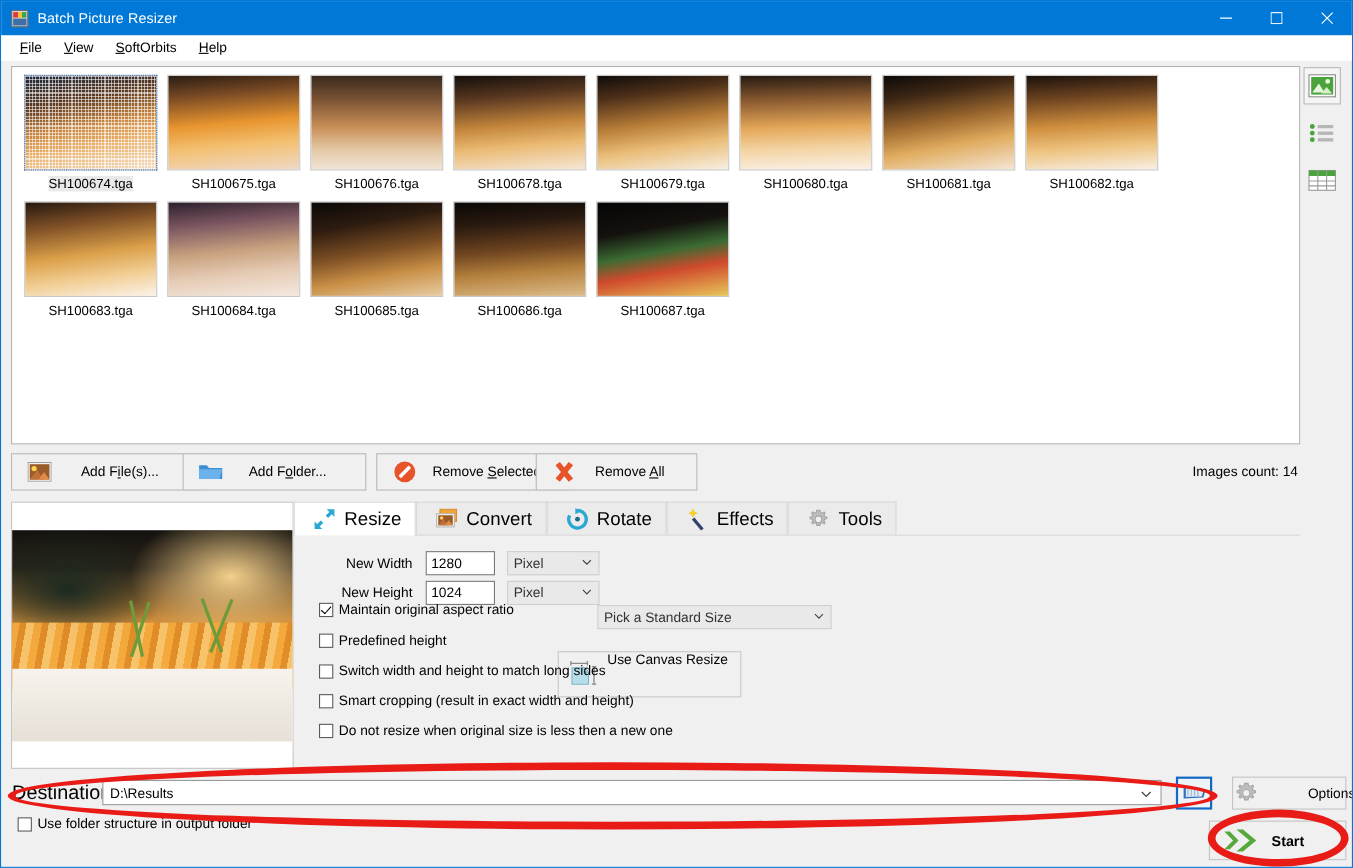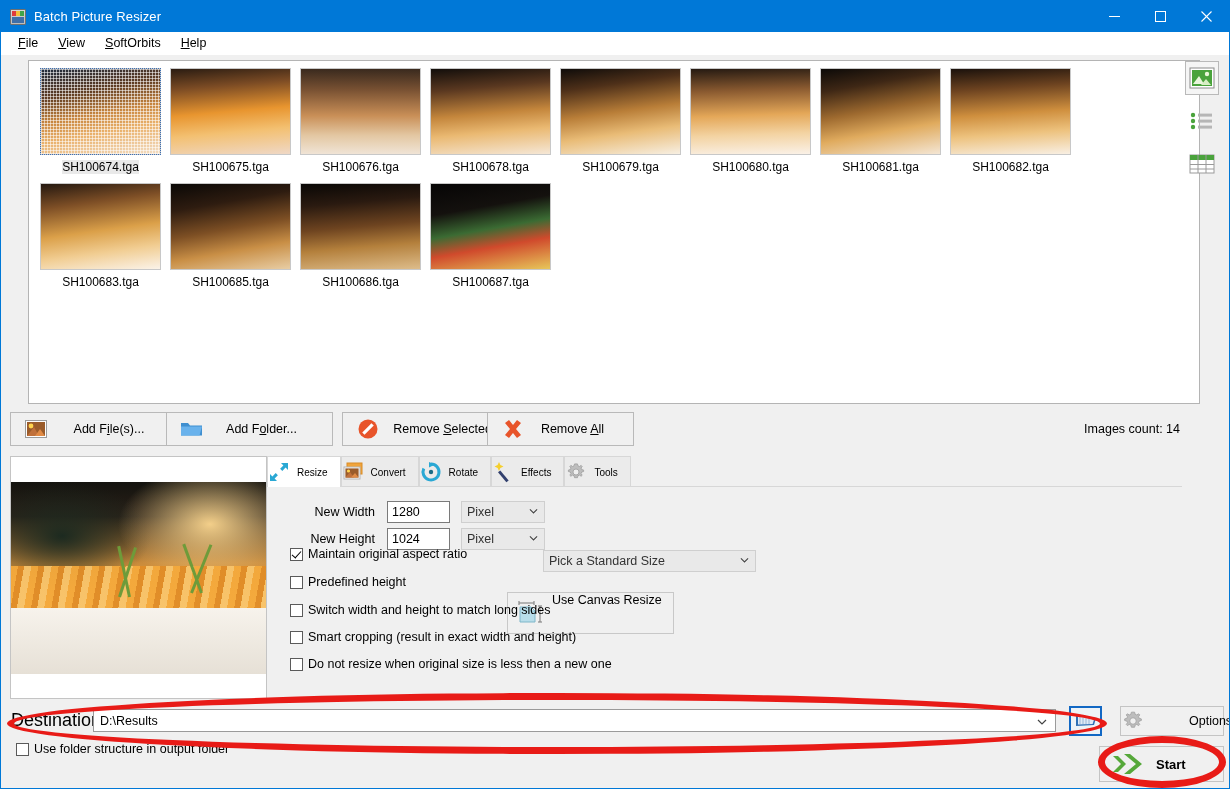--- a/index.html
+++ b/index.html
@@ -79,21 +79,20 @@
   .menuitem u { text-decoration: underline; }
 
   
   #thumbpanel {
     position: absolute;
     left: 9px; top: 59px;
     width: 1172px; height: 344px;
     background: #fff;
     border: 1px solid #b4b4b4;
     overflow: hidden;
-    margin-left: 18px;
   }
   #thumbgrid {
     display: flex;
     flex-wrap: wrap;
     align-content: flex-start;
     padding: 4px 0 0 4px;
   }
   .thumb {
     width: 125px;
     margin: 3px 0 6px 5px;
@@ -211,26 +210,26 @@
     width: 915px; height: 225px;
   }
   #tabstrip {
     position: absolute; left: 0; top: 0;
     height: 31px;
     display: flex;
   }
   .tab {
     height: 31px;
     display: flex; align-items: center;
-    padding: 0 12px 0 0;
+    padding: 0 12px 0 16px;
     gap: 7px;
     background: #ebebeb;
     border: 1px solid #d7d7d7;
     border-bottom: none;
-    font-size: 10px;
+    font-size: 17px;
   }
   .tab.active {
     background: #fff;
     border-color: #d7d7d7;
     position: relative; z-index: 3;
   }
   #tabbody {
     position: absolute; left: 0; top: 30px;
     width: 915px; height: 195px;
     background: #f0f0f0;
@@ -418,20 +417,24 @@
           <div class="pic" style="background: linear-gradient(170deg, rgb(12, 10, 8) 0%, rgb(62, 39, 21) 22%, rgb(158, 106, 47) 48%, rgb(224, 171, 94) 70%, rgb(244, 230, 212) 100%);"></div>
           <div class="cap nosel">SH100681.tga</div>
         </div>
         <div class="thumb">
           <div class="pic" style="background: linear-gradient(176deg, rgb(26, 17, 12) 0%, rgb(109, 67, 32) 24%, rgb(207, 143, 62) 52%, rgb(237, 194, 126) 74%, rgb(248, 239, 227) 100%);"></div>
           <div class="cap nosel">SH100682.tga</div>
         </div>
         <div class="thumb">
           <div class="pic" style="background: linear-gradient(172deg, rgb(36, 24, 16) 0%, rgb(126, 79, 38) 25%, rgb(219, 160, 73) 54%, rgb(241, 205, 146) 76%, rgb(251, 243, 233) 100%);"></div>
           <div class="cap nosel">SH100683.tga</div>
+        </div>
+        <div class="thumb">
+          <div class="pic" style="background: linear-gradient(174deg, rgb(43, 31, 44) 0%, rgb(122, 85, 96) 24%, rgb(201, 162, 127) 52%, rgb(229, 203, 180) 74%, rgb(244, 233, 224) 100%);"></div>
+          <div class="cap nosel">SH100684.tga</div>
         </div>
         <div class="thumb">
           <div class="pic" style="background: linear-gradient(170deg, rgb(10, 8, 6) 0%, rgb(46, 28, 16) 26%, rgb(125, 79, 36) 52%, rgb(201, 143, 70) 74%, rgb(232, 205, 164) 100%);"></div>
           <div class="cap nosel">SH100685.tga</div>
         </div>
         <div class="thumb">
           <div class="pic" style="background: linear-gradient(175deg, rgb(9, 7, 5) 0%, rgb(42, 26, 16) 24%, rgb(110, 68, 32) 50%, rgb(180, 128, 60) 72%, rgb(221, 188, 138) 100%);"></div>
           <div class="cap nosel">SH100686.tga</div>
         </div>
         <div class="thumb">

